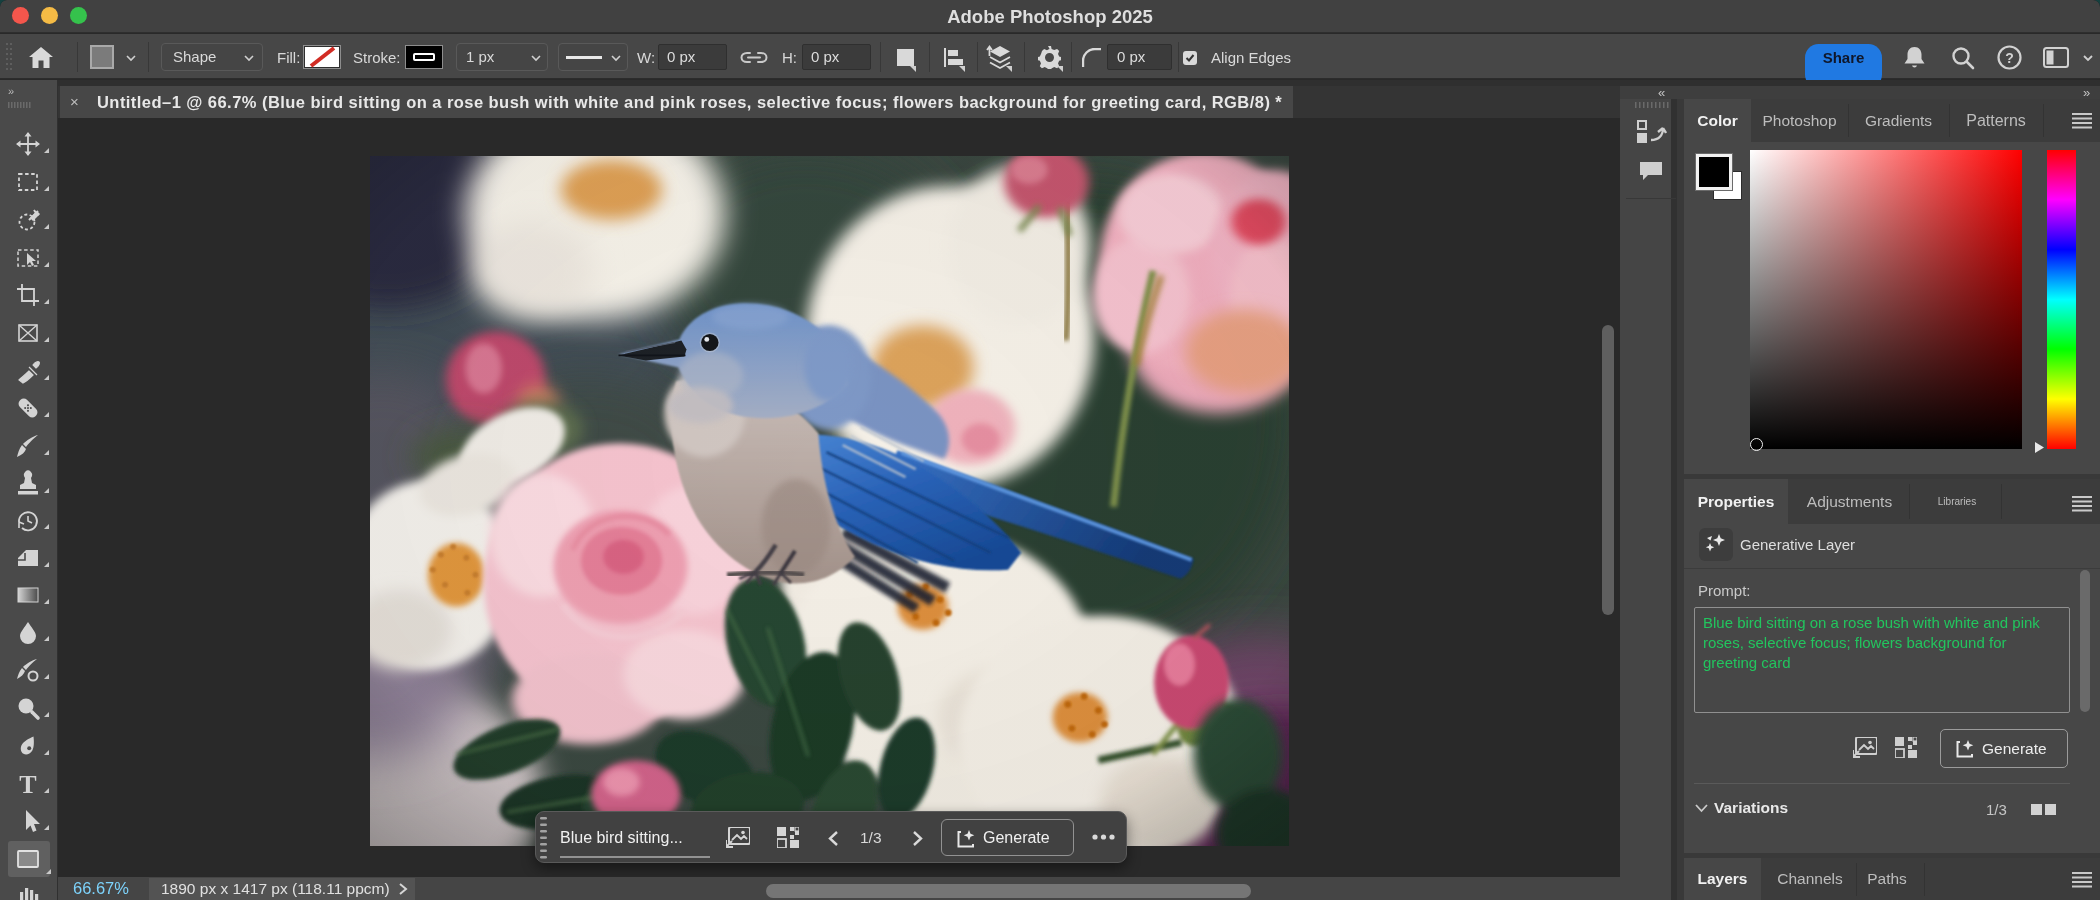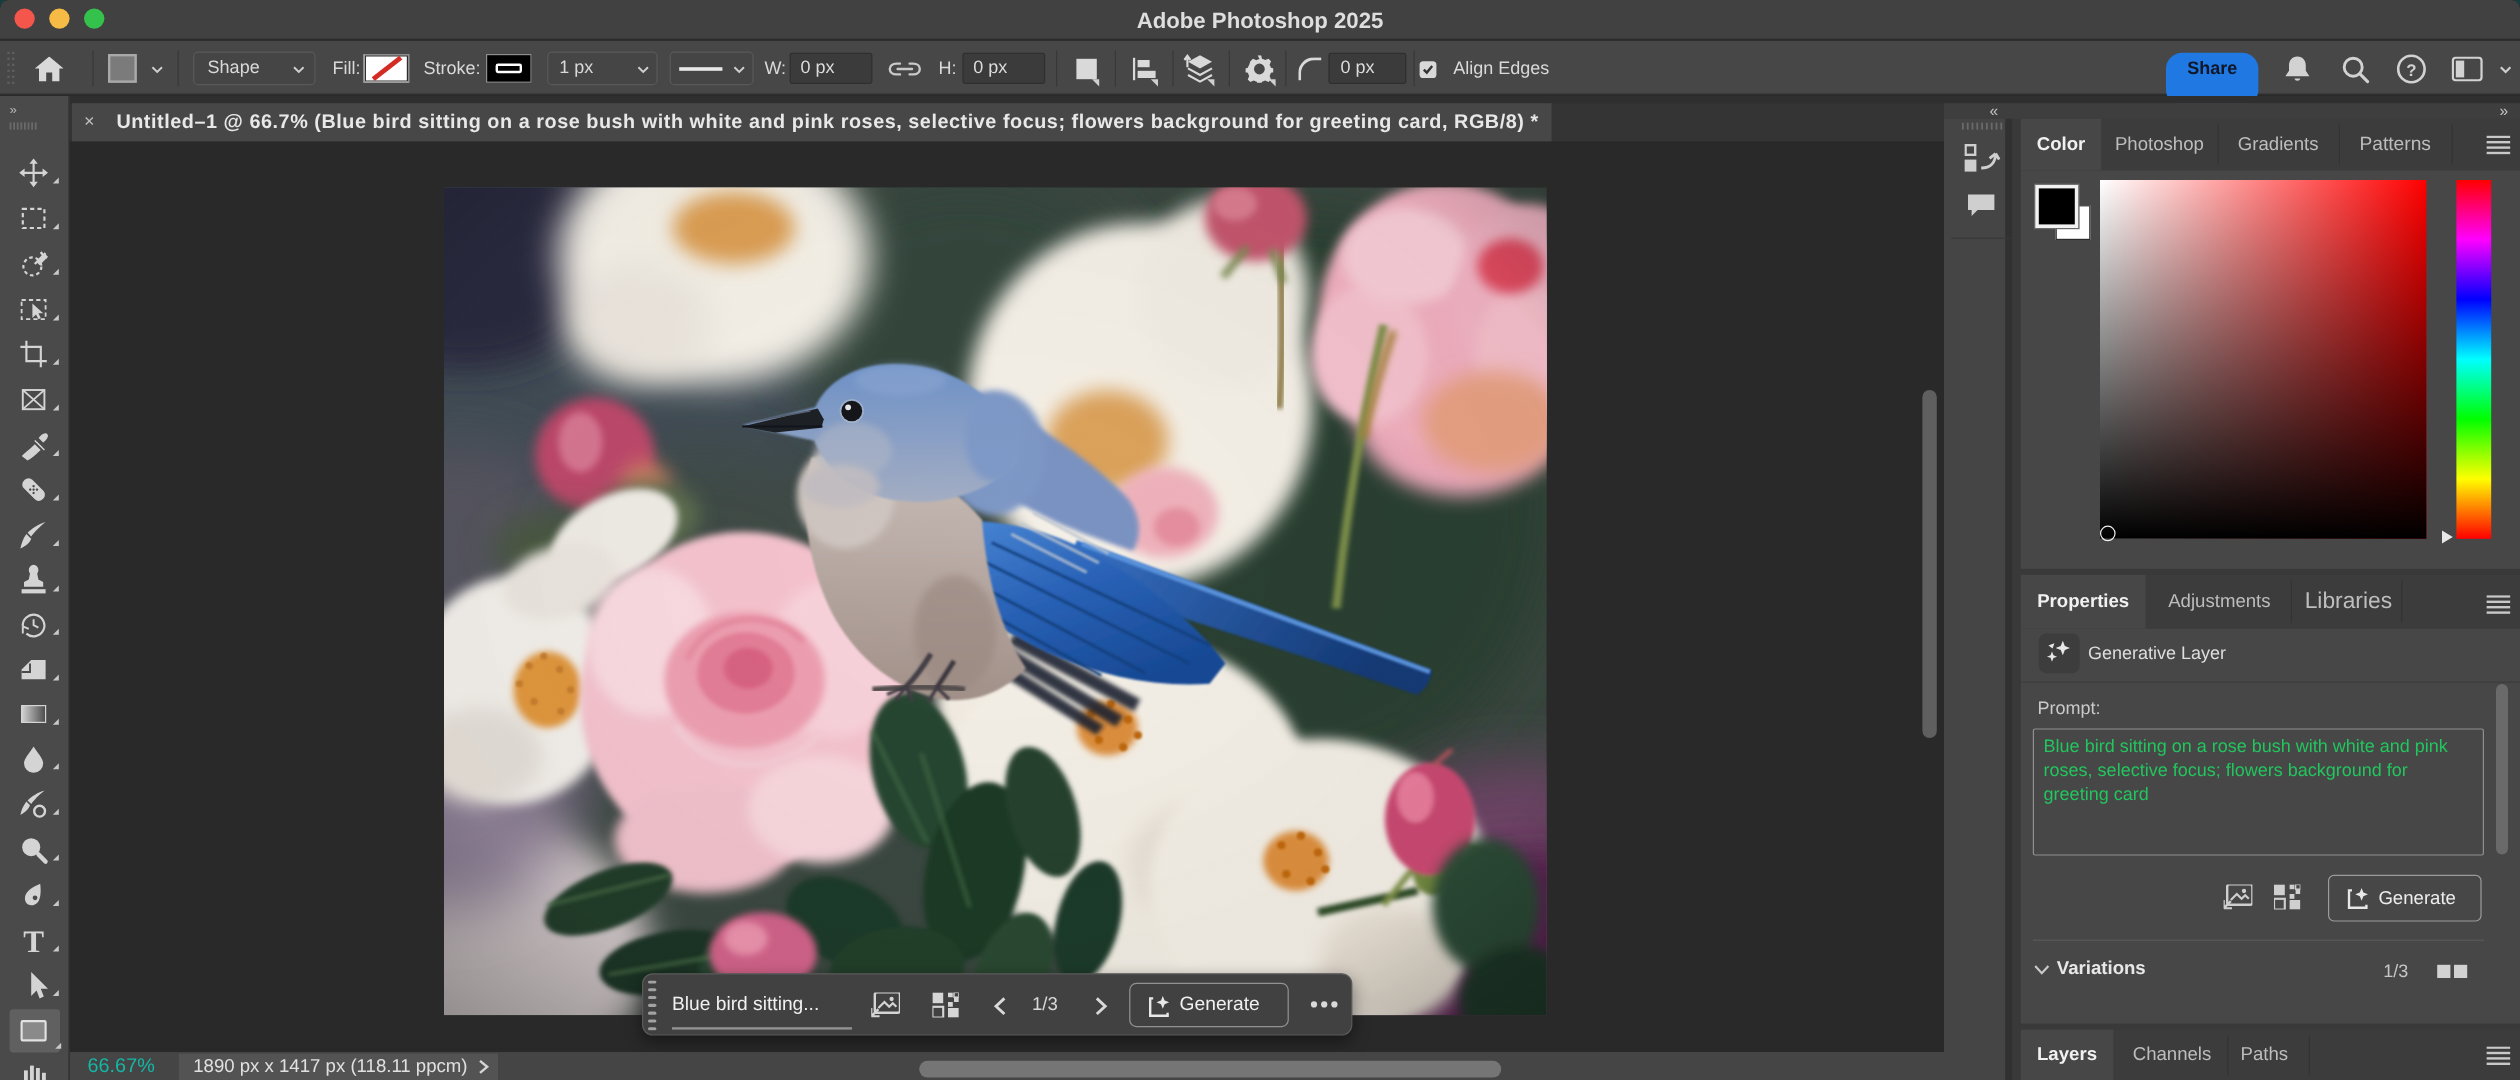--- a/index.html
+++ b/index.html
@@ -606,21 +606,21 @@
   <div class="txt" style="left:983px;top:811px;height:54px;line-height:54px;font-size:16px;color:#f0f0f0;">Generate</div>
   <svg class="abs" style="left:1092px;top:834px;" width="23" height="6" viewBox="0 0 23 6">
       <g fill="#d9d9d9">
         <circle cx="3" cy="3" r="2.6"></circle>
         <circle cx="11.5" cy="3" r="2.6"></circle>
         <circle cx="20" cy="3" r="2.6"></circle>
       </g>
     </svg>
 
   <div id="statusbar" class="abs" style="left:58px;top:877px;width:1562px;height:23px;background:#454545;"></div>
-  <div class="txt" style="left:73px;top:877px;height:23px;line-height:23px;font-size:16.5px;color:#14b8a6;">66.67%</div>
+  <div class="txt" style="left:73px;top:877px;height:23px;line-height:23px;font-size:16.5px;color:#7dd3fc;">66.67%</div>
   <div class="abs" style="left:149px;top:878px;width:266px;height:22px;background:#535353;"></div>
   <div class="txt" style="left:161px;top:877px;height:24px;line-height:24px;font-size:15.5px;color:#e0e0e0;">1890 px x 1417 px (118.11 ppcm)</div>
   <svg class="abs" style="left:398px;top:882px;" width="10" height="14" viewBox="0 0 10 14">
       <path d="M2 2 L8 7 L2 12" stroke="#d5d5d5" stroke-width="2" fill="none"></path>
     </svg>
 
   <div class="abs" style="left:766px;top:884px;width:485px;height:14px;background:#757575;border-radius:7px;"></div>
 
   <div id="dock" class="abs" style="left:1620px;top:86px;width:480px;height:814px;background:#393939;"></div>
 
@@ -683,21 +683,21 @@
 
   <div class="abs" style="left:2047px;top:150px;width:29px;height:299px;background:linear-gradient(to bottom, #ff0000 0%, #ff00ff 16.6%, #0000ff 33.3%, #00ffff 50%, #00ff00 66.6%, #ffff00 83.3%, #ff0000 100%);"></div>
   <svg class="abs" style="left:2033px;top:441px;" width="13" height="13" viewBox="0 0 13 13">
       <path d="M2,1 L11,6.5 L2,12 Z" fill="#e8e8e8"></path>
     </svg>
 
   <div class="abs" style="left:1684px;top:479px;width:416px;height:45px;background:#3c3c3c;"></div>
   <div class="abs" style="left:1684px;top:479px;width:104px;height:45px;background:#474747;"></div>
   <div class="txt" style="left:1684px;top:479px;width:104px;height:45px;line-height:45px;text-align:center;font-weight:bold;font-size:15.5px;color:#f1f1f1;">Properties</div>
   <div class="txt" style="left:1796px;top:479px;width:107px;height:45px;line-height:45px;text-align:center;color:#bdbdbd;font-size:15.5px;">Adjustments</div>
-  <div class="txt" style="left:1915px;top:479px;width:84px;height:45px;line-height:45px;text-align:center;color:#bdbdbd;font-size:19px;">Libraries</div>
+  <div class="txt" style="left:1915px;top:479px;width:84px;height:45px;line-height:45px;text-align:center;color:#bdbdbd;font-size:10px;">Libraries</div>
   <svg class="abs" style="left:2072px;top:496px;" width="20" height="16" viewBox="0 0 20 16">
       <g fill="#c9c9c9">
         <rect x="0" y="0" width="20" height="2"></rect>
         <rect x="0" y="4.5" width="20" height="2"></rect>
         <rect x="0" y="9" width="20" height="2"></rect>
         <rect x="0" y="13.5" width="20" height="2"></rect>
       </g>
     </svg>
   <div class="abs" style="left:1909px;top:484px;width:1px;height:35px;background:#333;"></div>
   <div class="abs" style="left:2001px;top:484px;width:1px;height:35px;background:#333;"></div>

